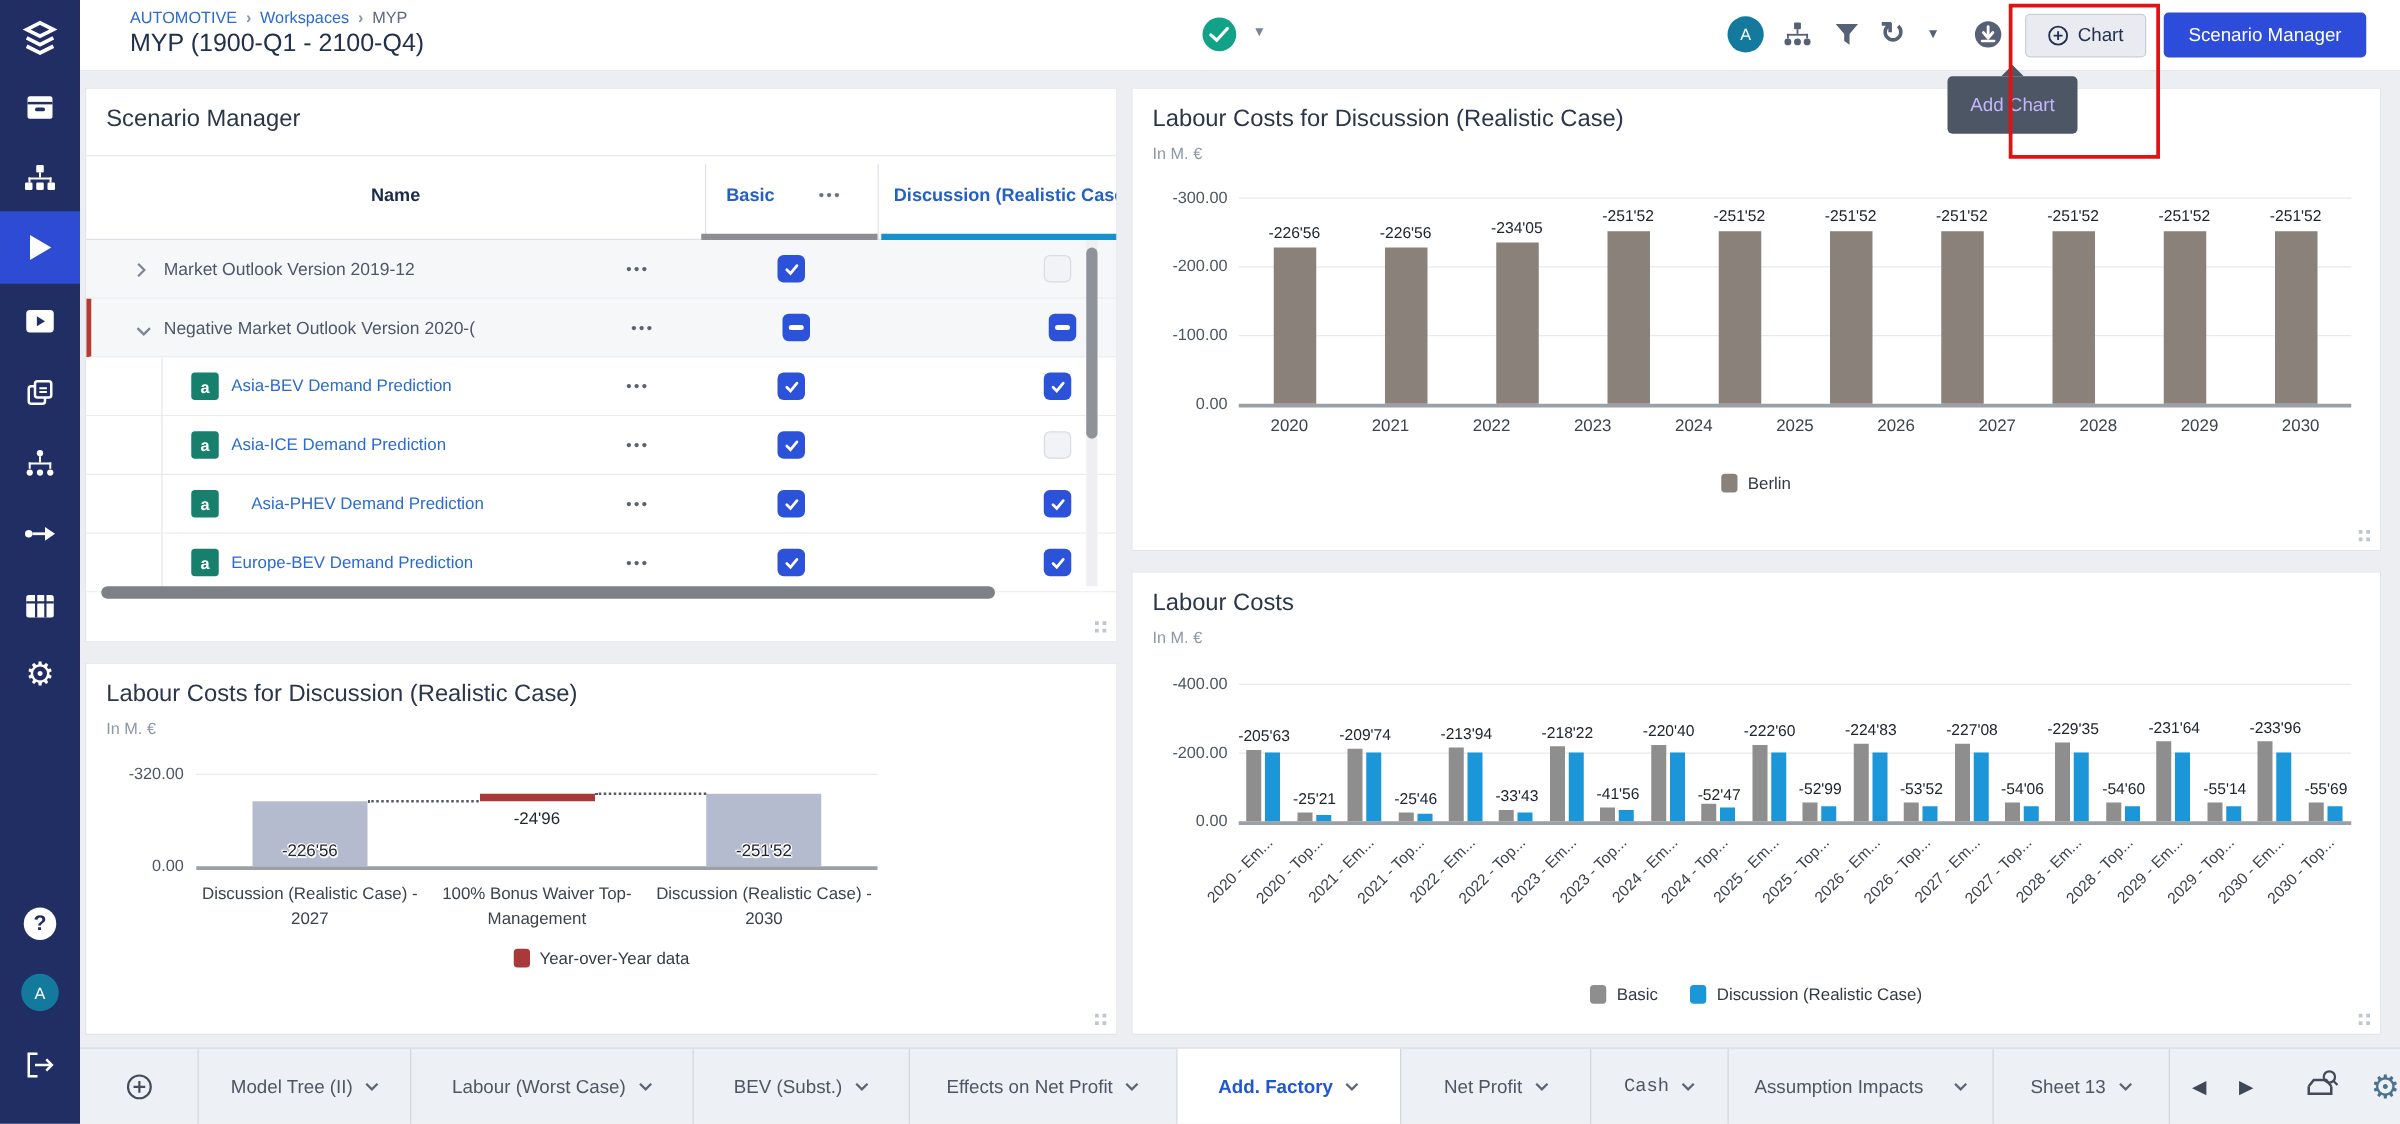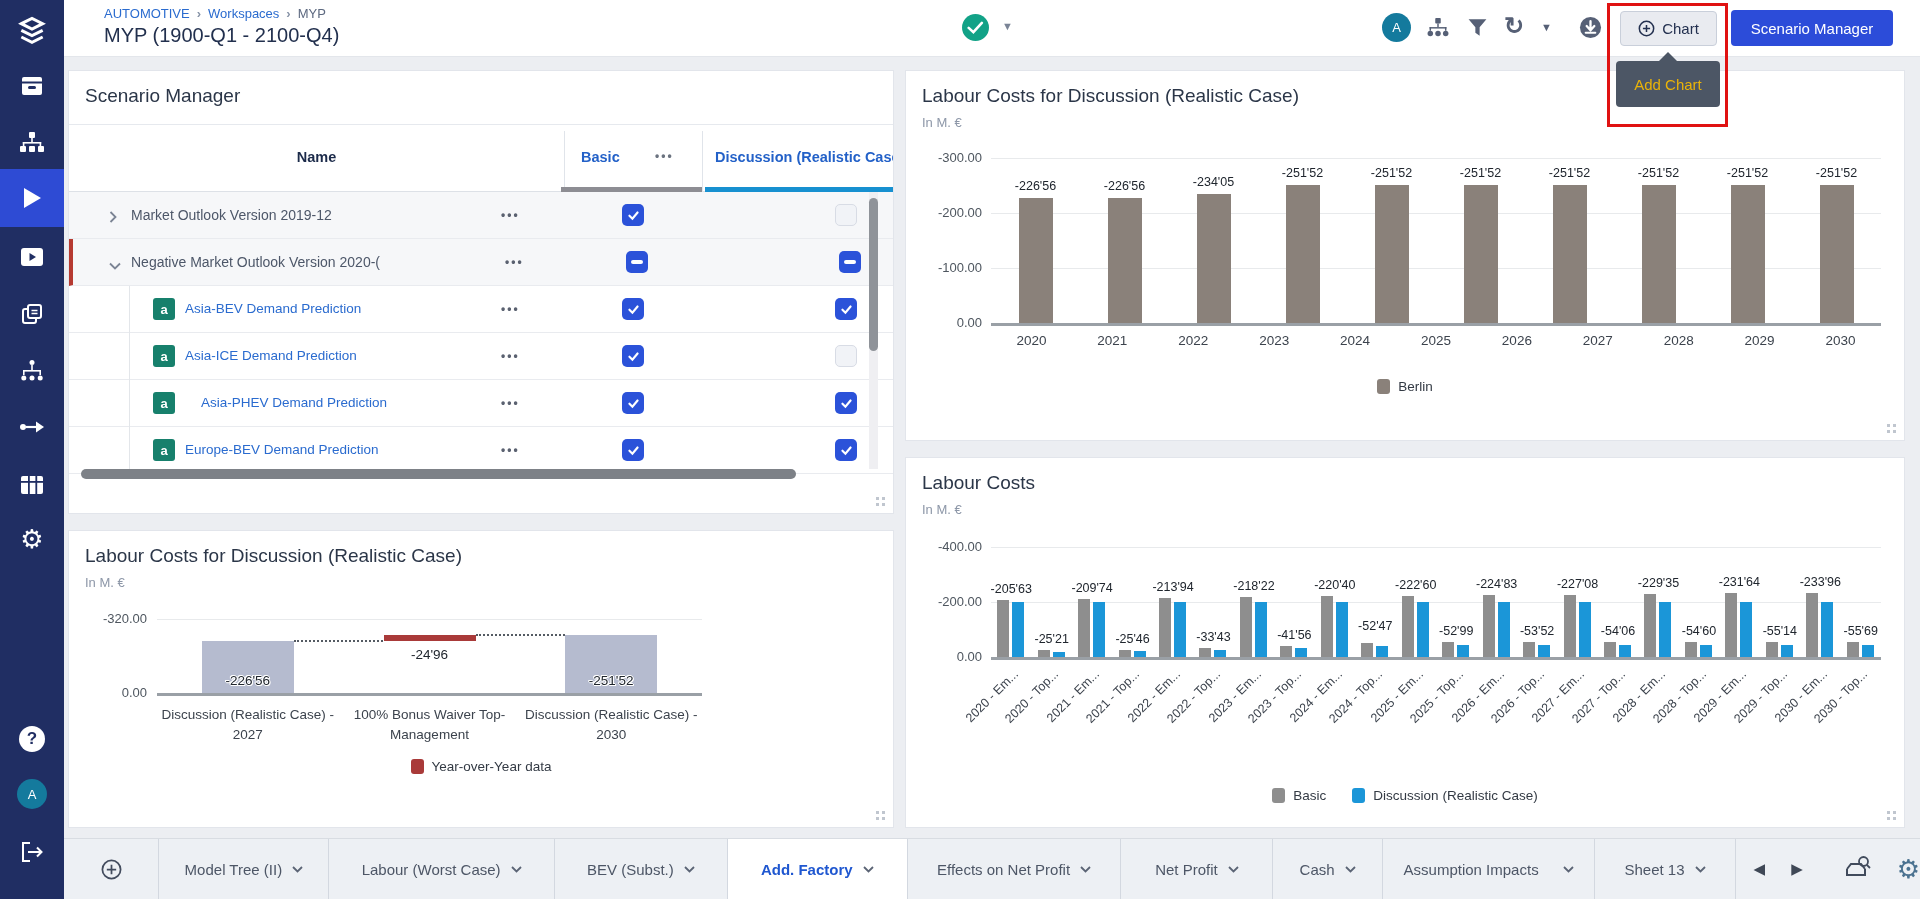--- a/index.html
+++ b/index.html
@@ -20,21 +20,21 @@
   #breadcrumb .last { color:#5d6980; }
   #page-title { position:absolute; left:40px; top:24px; font-size:20px; color:#22304e; }
   #status-check { position:absolute; left:898px; top:14px; width:27px; height:27px; border-radius:50%; background:#12a287; display:flex; align-items:center; justify-content:center; cursor:pointer; }
   .caret { color:#7a8496; font-size:11px; }
   #status-caret { position:absolute; left:938px; top:20px; cursor:pointer; }
   .hicon { position:absolute; top:14px; color:#566076; cursor:pointer; }
   #hdr-avatar { position:absolute; left:1318px; top:13px; width:29px; height:29px; border-radius:50%; background:#147a9d; color:#fff; font-size:13px; display:flex; align-items:center; justify-content:center; cursor:pointer; }
   #btn-chart { position:absolute; left:1556px; top:11px; width:97px; height:35px; background:#e9ebf0; border:1px solid #c9cfda; border-radius:4px; color:#23304f; font-size:15px; display:flex; align-items:center; justify-content:center; gap:7px; cursor:pointer; }
   #btn-sm { position:absolute; left:1667px; top:10px; width:162px; height:36px; background:#2c4cd9; border:none; border-radius:4px; color:#fff; font-size:15px; display:flex; align-items:center; justify-content:center; cursor:pointer; }
   #red-box { position:absolute; left:1607px; top:3px; width:121px; height:124px; border:3px solid #e01212; z-index:60; pointer-events:none; }
-  #tooltip { position:absolute; left:1616px; top:61px; width:104px; height:46px; background:#4c5665; border-radius:4px; color:#eab308; font-size:15px; display:flex; align-items:center; justify-content:center; z-index:55; }
+  #tooltip { position:absolute; left:1558px; top:61px; width:104px; height:46px; background:#4c5665; border-radius:4px; color:#c4b5fd; font-size:15px; display:flex; align-items:center; justify-content:center; z-index:55; }
   #tooltip::before { content:""; position:absolute; top:-9px; left:43px; border-left:9px solid transparent; border-right:9px solid transparent; border-bottom:9px solid #4c5665; }
 
   
   .panel { position:absolute; background:#fff; border:1px solid #e2e5eb; }
   #p1 { left:68px;  top:70px;  width:826px; height:444px; }
   #p2 { left:68px;  top:530px; width:826px; height:298px; }
   #p3 { left:905px; top:70px;  width:1000px; height:371px; }
   #p4 { left:905px; top:457px; width:1000px; height:371px; }
   .panel-title { position:absolute; left:16px; top:14px; font-size:19px; color:#2b3648; }
   .panel-sub   { position:absolute; left:16px; top:44px; font-size:13px; color:#8d97a8; }
@@ -498,21 +498,21 @@
           <span class="bar-label" style="bottom: 15px;">-41'56</span>
         </div>
         <div class="cell">
           <div style="position: absolute; bottom: 0px; left: 50%; margin-left: -14px; width: 12px; height: 61px; background: rgb(142, 142, 142);"></div>
           <div style="position: absolute; bottom: 0px; left: 50%; margin-left: 1px; width: 12px; height: 55px; background: rgb(27, 150, 216);"></div>
           <span class="bar-label" style="bottom: 65px;">-220'40</span>
         </div>
         <div class="cell">
           <div style="position: absolute; bottom: 0px; left: 50%; margin-left: -14px; width: 12px; height: 14px; background: rgb(142, 142, 142);"></div>
           <div style="position: absolute; bottom: 0px; left: 50%; margin-left: 1px; width: 12px; height: 11px; background: rgb(27, 150, 216);"></div>
-          <span class="bar-label" style="bottom: 24px; text-align: right;">-52'47</span>
+          <span class="bar-label" style="bottom: 14px; text-align: right;">-52'47</span>
         </div>
         <div class="cell">
           <div style="position: absolute; bottom: 0px; left: 50%; margin-left: -14px; width: 12px; height: 61px; background: rgb(142, 142, 142);"></div>
           <div style="position: absolute; bottom: 0px; left: 50%; margin-left: 1px; width: 12px; height: 55px; background: rgb(27, 150, 216);"></div>
           <span class="bar-label" style="bottom: 65px;">-222'60</span>
         </div>
         <div class="cell">
           <div style="position: absolute; bottom: 0px; left: 50%; margin-left: -14px; width: 12px; height: 15px; background: rgb(142, 142, 142);"></div>
           <div style="position: absolute; bottom: 0px; left: 50%; margin-left: 1px; width: 12px; height: 12px; background: rgb(27, 150, 216);"></div>
           <span class="bar-label" style="bottom: 19px;">-52'99</span>
@@ -663,39 +663,39 @@
       <svg width="11" height="7" viewBox="0 0 11 7" fill="none" stroke="#5b6475" stroke-width="1.8">
         <path d="M1 1 L5.5 5.5 L10 1"></path>
       </svg>
     </div>
     <div class="tab" style="width: 174px;">
       <span>BEV (Subst.)</span>
       <svg width="11" height="7" viewBox="0 0 11 7" fill="none" stroke="#5b6475" stroke-width="1.8">
         <path d="M1 1 L5.5 5.5 L10 1"></path>
       </svg>
     </div>
+    <div class="tab" style="width: 215px;">
+      <span>Effects on Net Profit</span>
+      <svg width="11" height="7" viewBox="0 0 11 7" fill="none" stroke="#5b6475" stroke-width="1.8">
+        <path d="M1 1 L5.5 5.5 L10 1"></path>
+      </svg>
+    </div>
     <div class="tab active" style="width: 181px;">
       <span>Add. Factory</span>
       <svg width="11" height="7" viewBox="0 0 11 7" fill="none" stroke="#5b6475" stroke-width="1.8">
         <path d="M1 1 L5.5 5.5 L10 1"></path>
       </svg>
     </div>
-    <div class="tab" style="width: 215px;">
-      <span>Effects on Net Profit</span>
-      <svg width="11" height="7" viewBox="0 0 11 7" fill="none" stroke="#5b6475" stroke-width="1.8">
-        <path d="M1 1 L5.5 5.5 L10 1"></path>
-      </svg>
-    </div>
     <div class="tab" style="width: 153px;">
       <span>Net Profit</span>
       <svg width="11" height="7" viewBox="0 0 11 7" fill="none" stroke="#5b6475" stroke-width="1.8">
         <path d="M1 1 L5.5 5.5 L10 1"></path>
       </svg>
     </div>
-    <div class="tab" style="width: 110px;">
+    <div class="tab" style="width: 110px; font-family: Liberation Mono, monospace;">
       <span>Cash</span>
       <svg width="11" height="7" viewBox="0 0 11 7" fill="none" stroke="#5b6475" stroke-width="1.8">
         <path d="M1 1 L5.5 5.5 L10 1"></path>
       </svg>
     </div>
     <div class="tab" style="width: 214px; gap: 24px;">
       <span>Assumption Impacts</span>
       <svg width="11" height="7" viewBox="0 0 11 7" fill="none" stroke="#5b6475" stroke-width="1.8">
         <path d="M1 1 L5.5 5.5 L10 1"></path>
       </svg>

